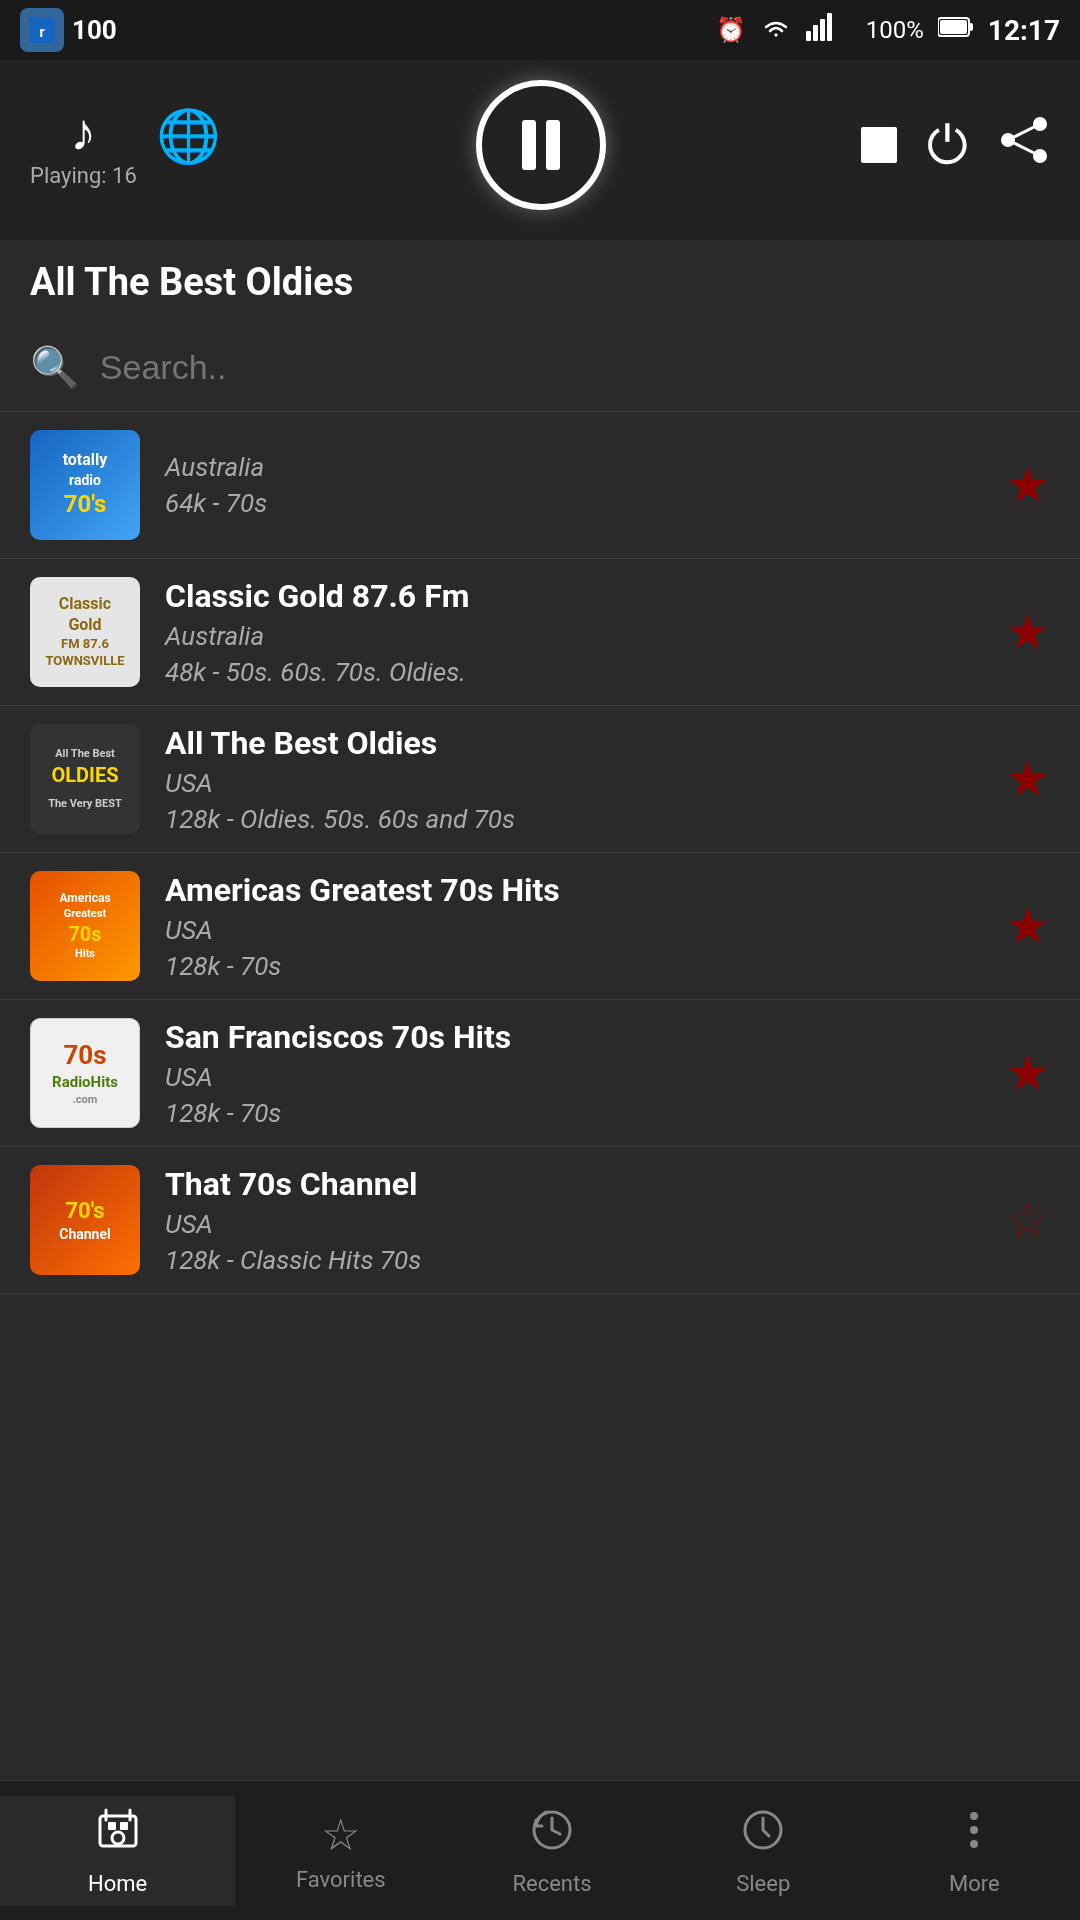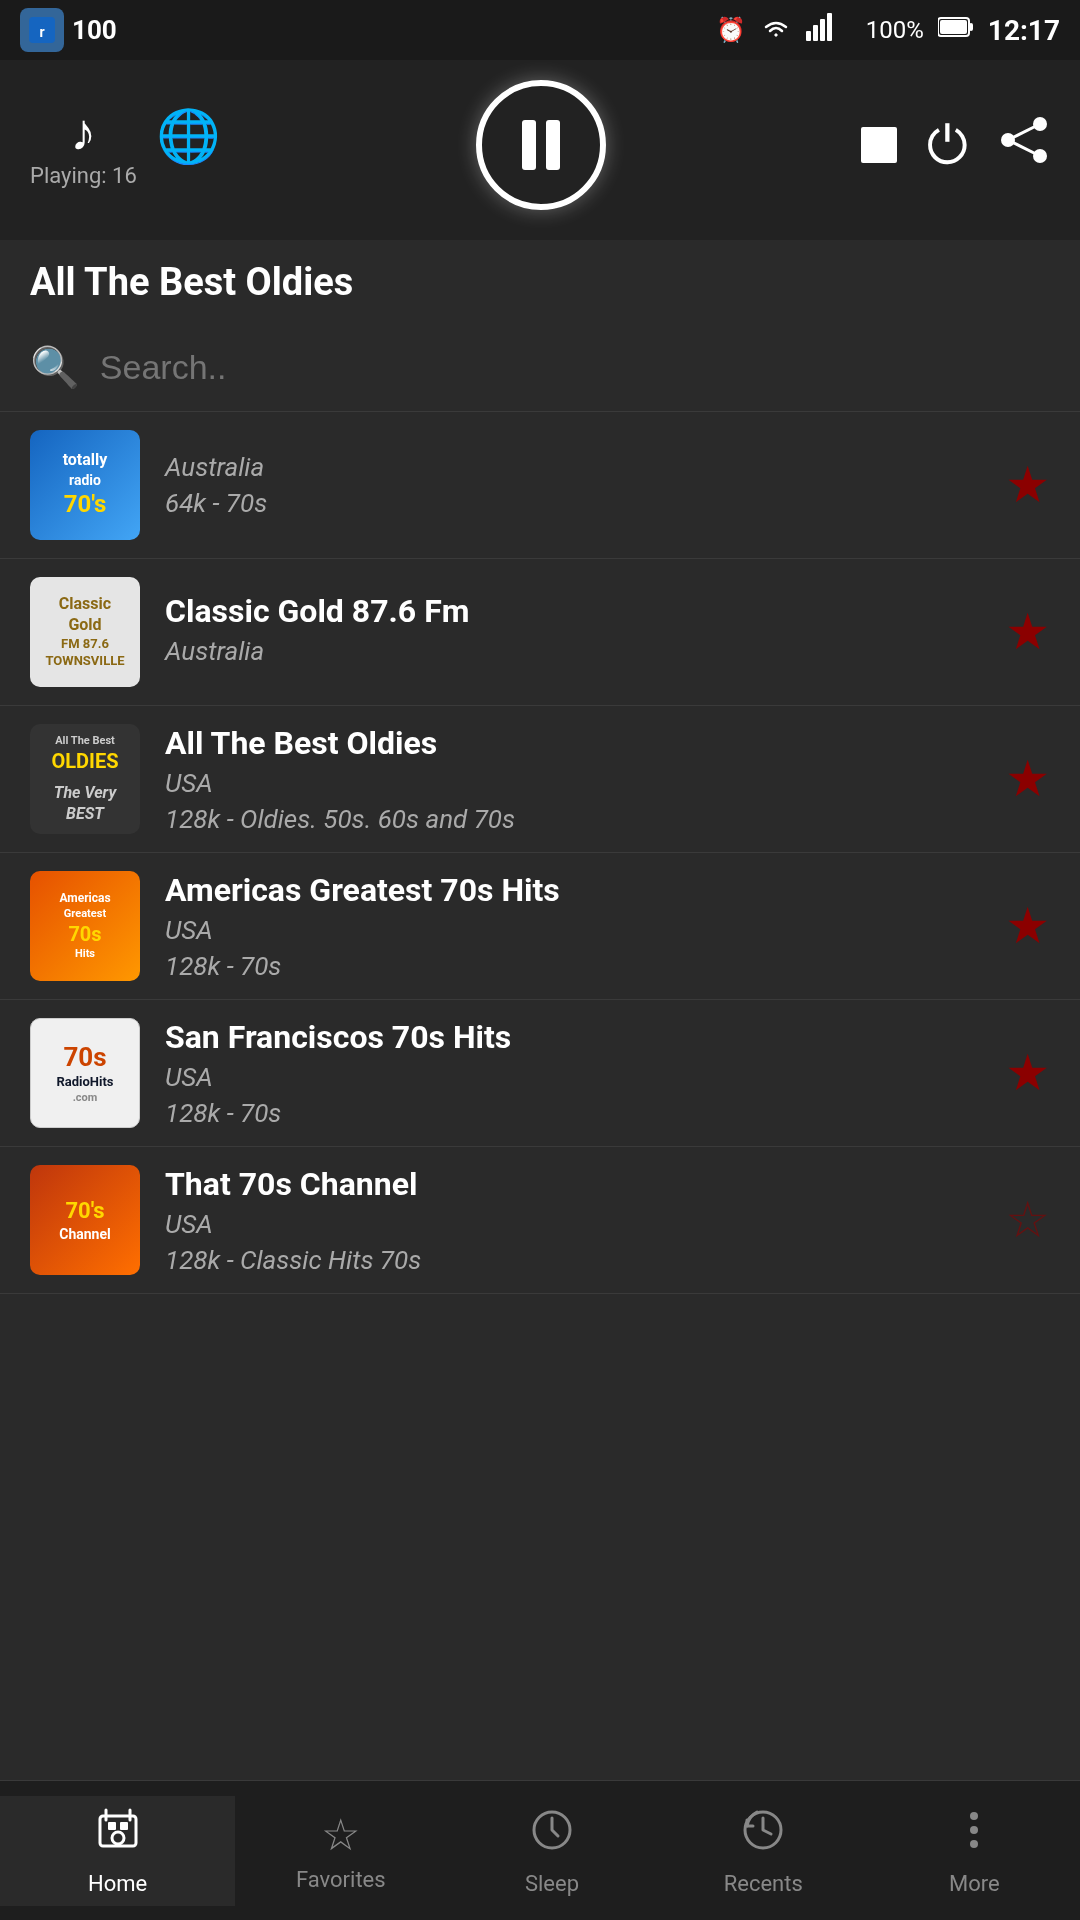--- a/index.html
+++ b/index.html
@@ -407,30 +407,31 @@
       <div style="text-align:center; color:#8B6914; font-size:16px; font-weight:bold; line-height:1.3; padding:5px;">
         <div>Classic</div>
         <div>Gold</div>
         <div style="font-size:13px;">FM 87.6</div>
         <div style="font-size:13px;">TOWNSVILLE</div>
       </div>
     </div>
     <div class="station-info">
       <div class="station-name">Classic Gold 87.6 Fm</div>
       <div class="station-country">Australia</div>
+      <div class="station-bitrate">48k - 50s. 60s. 70s. Oldies.</div>
     </div>
     <span class="star-icon">★</span>
   </div>
 
   <div class="station-item">
     <div class="station-logo logo-bestoldies">
       <div style="text-align:center; color:#FFD700; font-size:15px; font-weight:bold; line-height:1.3; padding:5px;">
         <div style="font-size:11px; color:#ccc;">All The Best</div>
         <div style="font-size:20px; color:#FFD700;">OLDIES</div>
-        <div style="font-size:16px; color:#ccc; margin-top:9px;font-style:italic;">The Very BEST</div>
+        <div style="font-size:11px; color:#ccc; margin-top:9px;">The Very BEST</div>
       </div>
     </div>
     <div class="station-info">
       <div class="station-name">All The Best Oldies</div>
       <div class="station-country">USA</div>
       <div class="station-bitrate">128k - Oldies. 50s. 60s and 70s</div>
     </div>
     <span class="star-icon">★</span>
   </div>
 
@@ -448,21 +449,21 @@
       <div class="station-country">USA</div>
       <div class="station-bitrate">128k - 70s</div>
     </div>
     <span class="star-icon">★</span>
   </div>
 
   <div class="station-item">
     <div class="station-logo logo-sanfran">
       <div style="text-align:center; font-size:15px; font-weight:bold; line-height:1.3; padding:5px;">
         <div style="color:#cc4400; font-size:26px;">70s</div>
-        <div style="color:#0f172a; font-size:13px;">RadioHits</div>
+        <div style="color:#4d7c0f; font-size:15px;">RadioHits</div>
         <div style="color:#888; font-size:11px;">.com</div>
       </div>
     </div>
     <div class="station-info">
       <div class="station-name">San Franciscos 70s Hits</div>
       <div class="station-country">USA</div>
       <div class="station-bitrate">128k - 70s</div>
     </div>
     <span class="star-icon">★</span>
   </div>
@@ -504,36 +505,36 @@
 
   <div class="nav-item">
     <span class="nav-icon" style="font-size:44px;">☆</span>
     <span class="nav-label">Favorites</span>
   </div>
 
   <div class="nav-item">
     <span class="nav-icon">
       <svg width="48" height="48" viewBox="0 0 48 48" fill="none">
         <circle cx="24" cy="24" r="18" stroke="#888" stroke-width="3"></circle>
-        <polyline points="24,12 24,24 30,30" stroke="#888" stroke-width="3" stroke-linecap="round" stroke-linejoin="round"></polyline>
-      </svg>
-    </span>
-    <span class="nav-label">Sleep</span>
+        <polyline points="24,12 24,24 32,28" stroke="#888" stroke-width="3" stroke-linecap="round" stroke-linejoin="round"></polyline>
+        <path d="M8 20 Q10 10 18 6" stroke="#888" stroke-width="3" stroke-linecap="round" fill="none"></path>
+        <polyline points="8,14 8,20 14,20" stroke="#888" stroke-width="3" stroke-linecap="round" stroke-linejoin="round"></polyline>
+      </svg>
+    </span>
+    <span class="nav-label">Recents</span>
   </div>
 
   <div class="nav-item">
     <span class="nav-icon">
       <svg width="48" height="48" viewBox="0 0 48 48" fill="none">
         <circle cx="24" cy="24" r="18" stroke="#888" stroke-width="3"></circle>
-        <polyline points="24,12 24,24 32,28" stroke="#888" stroke-width="3" stroke-linecap="round" stroke-linejoin="round"></polyline>
-        <path d="M8 20 Q10 10 18 6" stroke="#888" stroke-width="3" stroke-linecap="round" fill="none"></path>
-        <polyline points="8,14 8,20 14,20" stroke="#888" stroke-width="3" stroke-linecap="round" stroke-linejoin="round"></polyline>
-      </svg>
-    </span>
-    <span class="nav-label">Recents</span>
+        <polyline points="24,12 24,24 30,30" stroke="#888" stroke-width="3" stroke-linecap="round" stroke-linejoin="round"></polyline>
+      </svg>
+    </span>
+    <span class="nav-label">Sleep</span>
   </div>
 
   <div class="nav-item">
     <span class="nav-icon">
       <svg width="48" height="48" viewBox="0 0 48 48" fill="#888">
         <circle cx="24" cy="10" r="4"></circle>
         <circle cx="24" cy="24" r="4"></circle>
         <circle cx="24" cy="38" r="4"></circle>
       </svg>
     </span>

